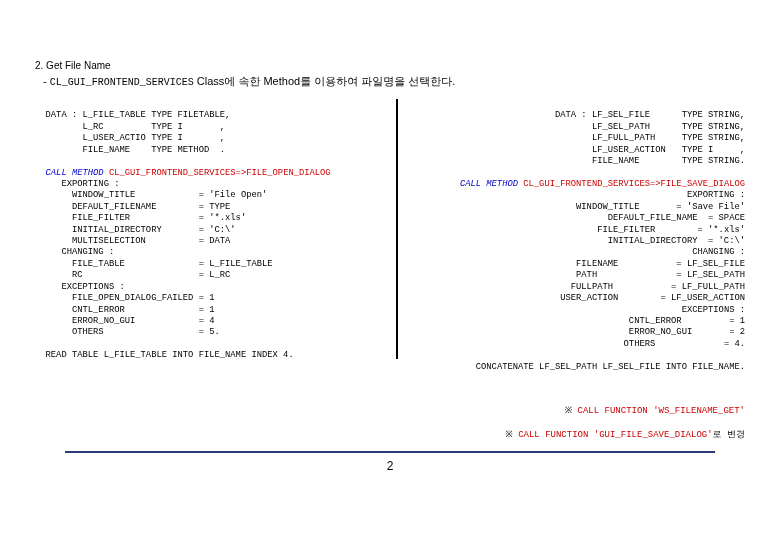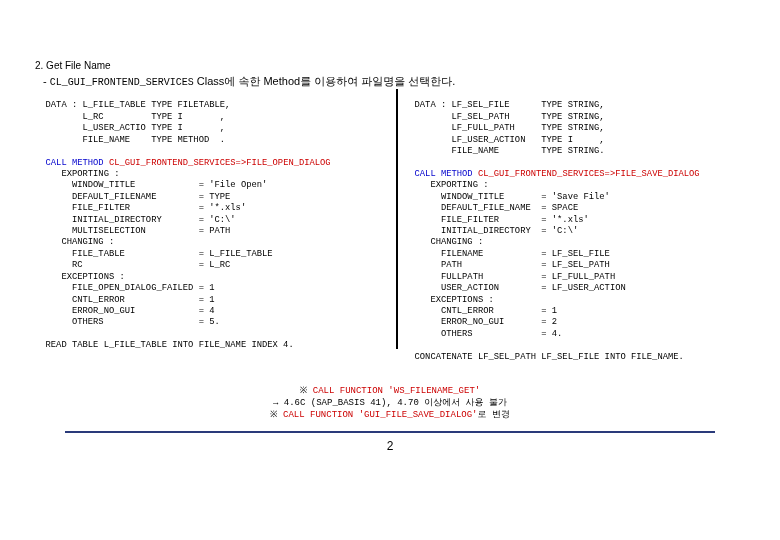--- a/index.html
+++ b/index.html
@@ -11,48 +11,49 @@
     font-family: Arial, sans-serif;
     padding: 60px 35px 20px 35px;
     position: relative;
   }
   .title-row {
     font-size: 10px;
     margin-bottom: 3px;
   }
   .subtitle-row {
     font-size: 11px;
+    margin-bottom: 10px;
     padding-left: 8px;
   }
   .cl { font-family: "Courier New", monospace; font-size: 10px; }
   .columns {
     display: flex;
     gap: 0;
   }
   .col {
     font-family: "Courier New", monospace;
     font-size: 8.8px;
     line-height: 1.3;
     white-space: pre;
   }
   .col-left { width: 355px; padding-right: 8px; }
   .sep {
     width: 2px;
     background: #000;
     margin: 0 6px;
     height: 260px;
   }
-  .col-right { flex: 1; }
-  .kw { color: #0000cc; }
+  .col-right { flex: 1; text-align: right; }
+  .kw { color: #0000cc; font-style: italic; }
   .red { color: #cc0000; font-weight: normal; }
   .footnote {
     font-family: "Courier New", monospace;
     font-size: 9px;
-    text-align: center;
-    margin-top: 10px;
+    text-align: right;
+    margin-top: 20px;
     line-height: 1.35;
   }
   .footnote .red2 { color: #cc0000; }
   .hr {
     border-top: 2px solid #2a3a7a;
     margin: 10px 30px 0 30px;
   }
   .pagenum {
     text-align: center;
     font-size: 12px;
@@ -74,21 +75,21 @@
 <span>         L_RC         TYPE I       ,</span>
 <span>         L_USER_ACTIO TYPE I       ,</span>
 <span>         FILE_NAME    TYPE METHOD  .</span>
 
 <span class="kw">  CALL METHOD</span><span class="red"> CL_GUI_FRONTEND_SERVICES=&gt;FILE_OPEN_DIALOG</span>
 <span>     EXPORTING :</span>
 <span>       WINDOW_TITLE            = 'File Open'</span>
 <span>       DEFAULT_FILENAME        = TYPE</span>
 <span>       FILE_FILTER             = '*.xls'</span>
 <span>       INITIAL_DIRECTORY       = 'C:\'</span>
-<span>       MULTISELECTION          = PATH</span>
+<span>       MULTISELECTION          = DATA</span>
 <span>     CHANGING :</span>
 <span>       FILE_TABLE              = L_FILE_TABLE</span>
 <span>       RC                      = L_RC</span>
 <span>     EXCEPTIONS :</span>
 <span>       FILE_OPEN_DIALOG_FAILED = 1</span>
 <span>       CNTL_ERROR              = 1</span>
 <span>       ERROR_NO_GUI            = 4</span>
 <span>       OTHERS                  = 5.</span>
 
 <span>  READ TABLE L_FILE_TABLE INTO FILE_NAME INDEX 4.</span>
@@ -118,18 +119,18 @@
 <span>       CNTL_ERROR         = 1</span>
 <span>       ERROR_NO_GUI       = 2</span>
 <span>       OTHERS             = 4.</span>
 
 <span>  CONCATENATE LF_SEL_PATH LF_SEL_FILE INTO FILE_NAME.</span>
   </div>
 </div>
 
 <div class="footnote">
   <span>※ </span><span class="red2">CALL FUNCTION 'WS_FILENAME_GET'</span><br>
-  <span>→ 4.6C (SAP_BASIS 41), 4.70 이상에서 사용 불가</span><br>
+  <br>
   <span>※ </span><span class="red2">CALL FUNCTION 'GUI_FILE_SAVE_DIALOG'</span><span>로 변경</span>
 </div>
 
 <div class="hr"></div>
 <div class="pagenum">2</div>
 
 </body></html>

